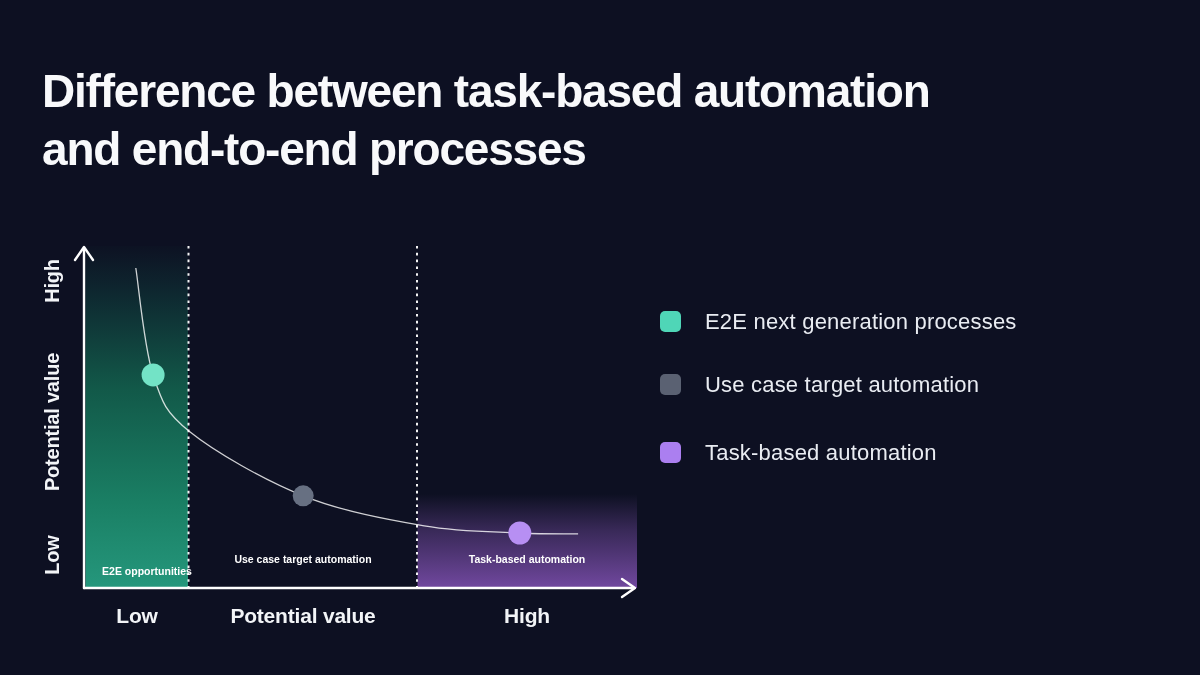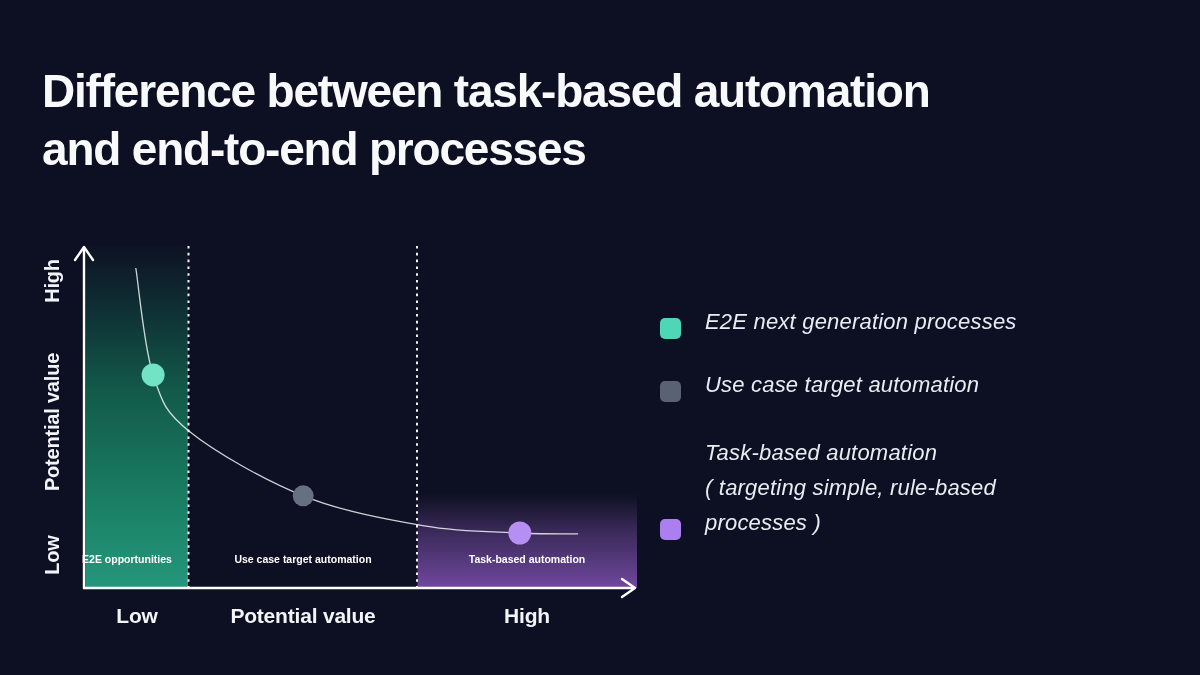--- a/index.html
+++ b/index.html
@@ -44,26 +44,26 @@
   }
   #xlab-low  { left: 97px;  width: 80px; }
   #xlab-mid  { left: 213px; width: 180px; }
   #xlab-high { left: 487px; width: 80px; }
 
   
   .zlabel {
     position: absolute; top: 553px; font-weight: 700; font-size: 10.5px;
     text-align: center; color: #ffffff;
   }
-  #zl-left   { left: 75px;  width: 104px; }
+  #zl-left   { left: 95px;  width: 104px; margin-top: 12px; }
   #zl-middle { left: 189px; width: 228px; }
   #zl-right  { left: 417px; width: 220px; }
 
   
-  .legend-item { position: absolute; left: 660px; display: flex; align-items: flex-end; font-style: italic; }
+  .legend-item { position: absolute; left: 660px; display: flex; align-items: flex-start; }
   #li-1 { top: 311px; }
   #li-2 { top: 374px; }
   #li-3 { top: 442px; }
   .swatch { width: 21px; height: 21px; border-radius: 5px; margin-right: 24px; flex: none; }
   .legend-label {
     font-size: 22px; line-height: 35px; color: #e9ecf2;
     letter-spacing: 0.2px; margin-top: -7px;
   }
   .legend-label span { display: block; }
 </style>
@@ -135,17 +135,16 @@
   <div class="legend-item" id="li-2">
     <span class="swatch" style="background: rgb(90, 97, 114);"></span>
     <div class="legend-label">
       <span>Use case target automation</span>
     </div>
   </div>
   <div class="legend-item" id="li-3">
     <span class="swatch" style="background: rgb(171, 127, 240);"></span>
     <div class="legend-label">
       <span>Task-based automation</span>
-      <span>( targeting simple, rule-based processes )</span>
     </div>
   </div>
 
 </div>
 
 </body></html>

